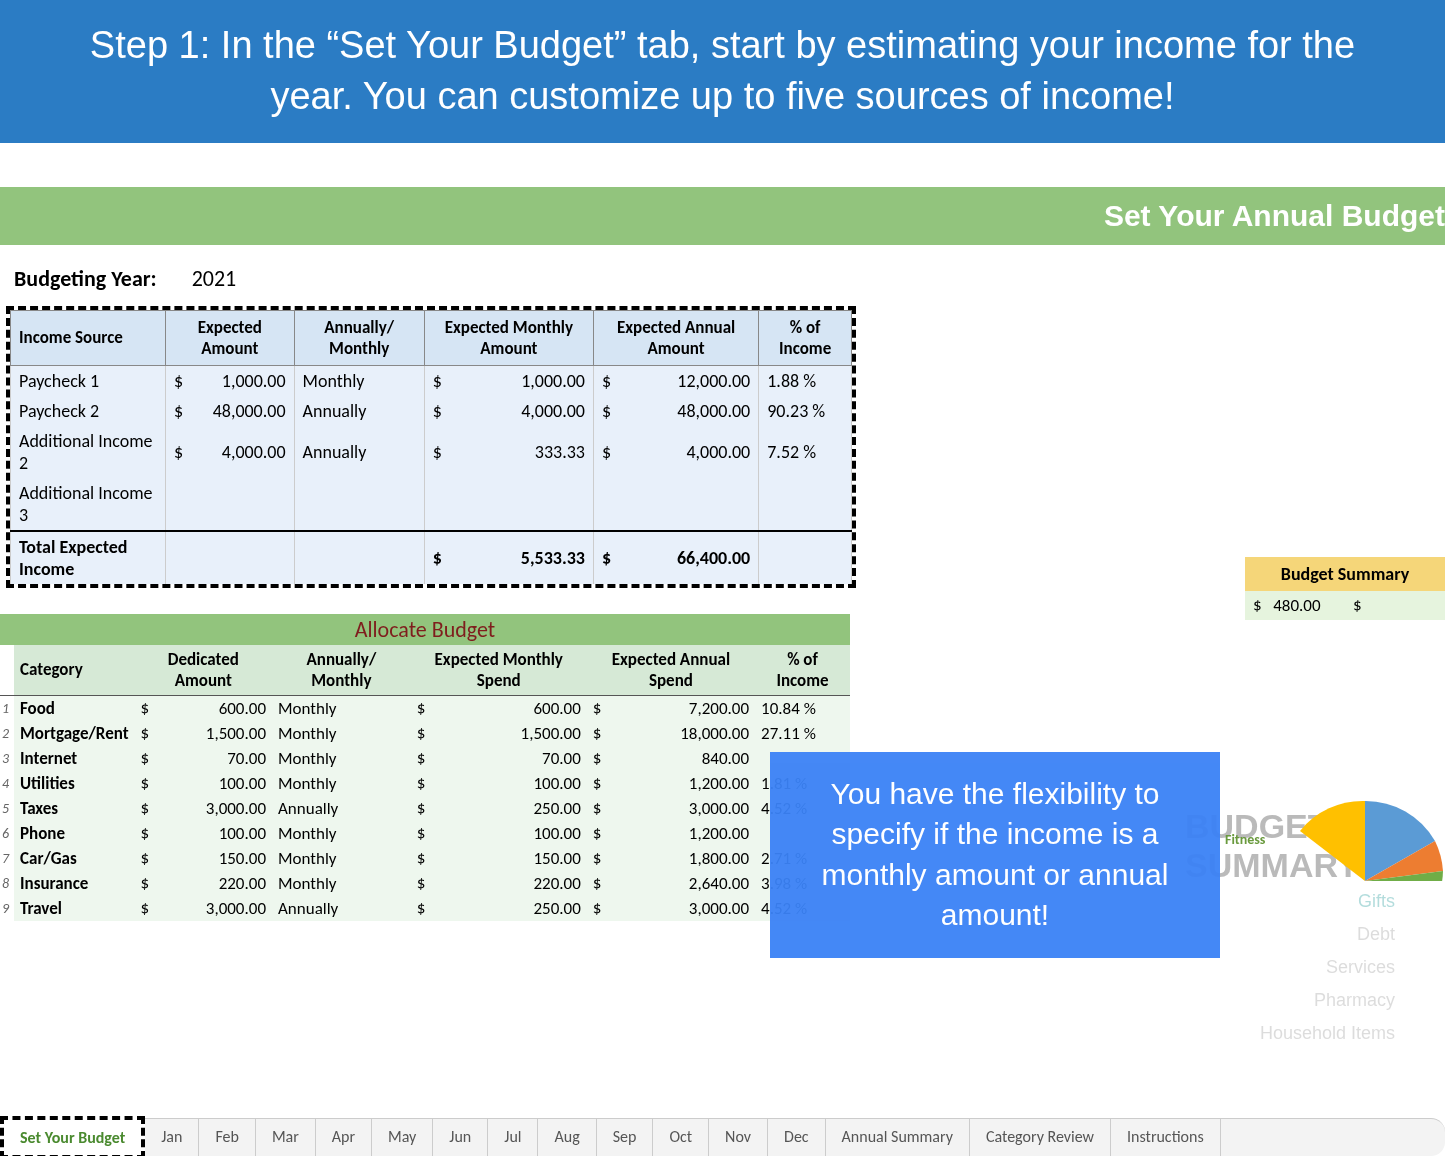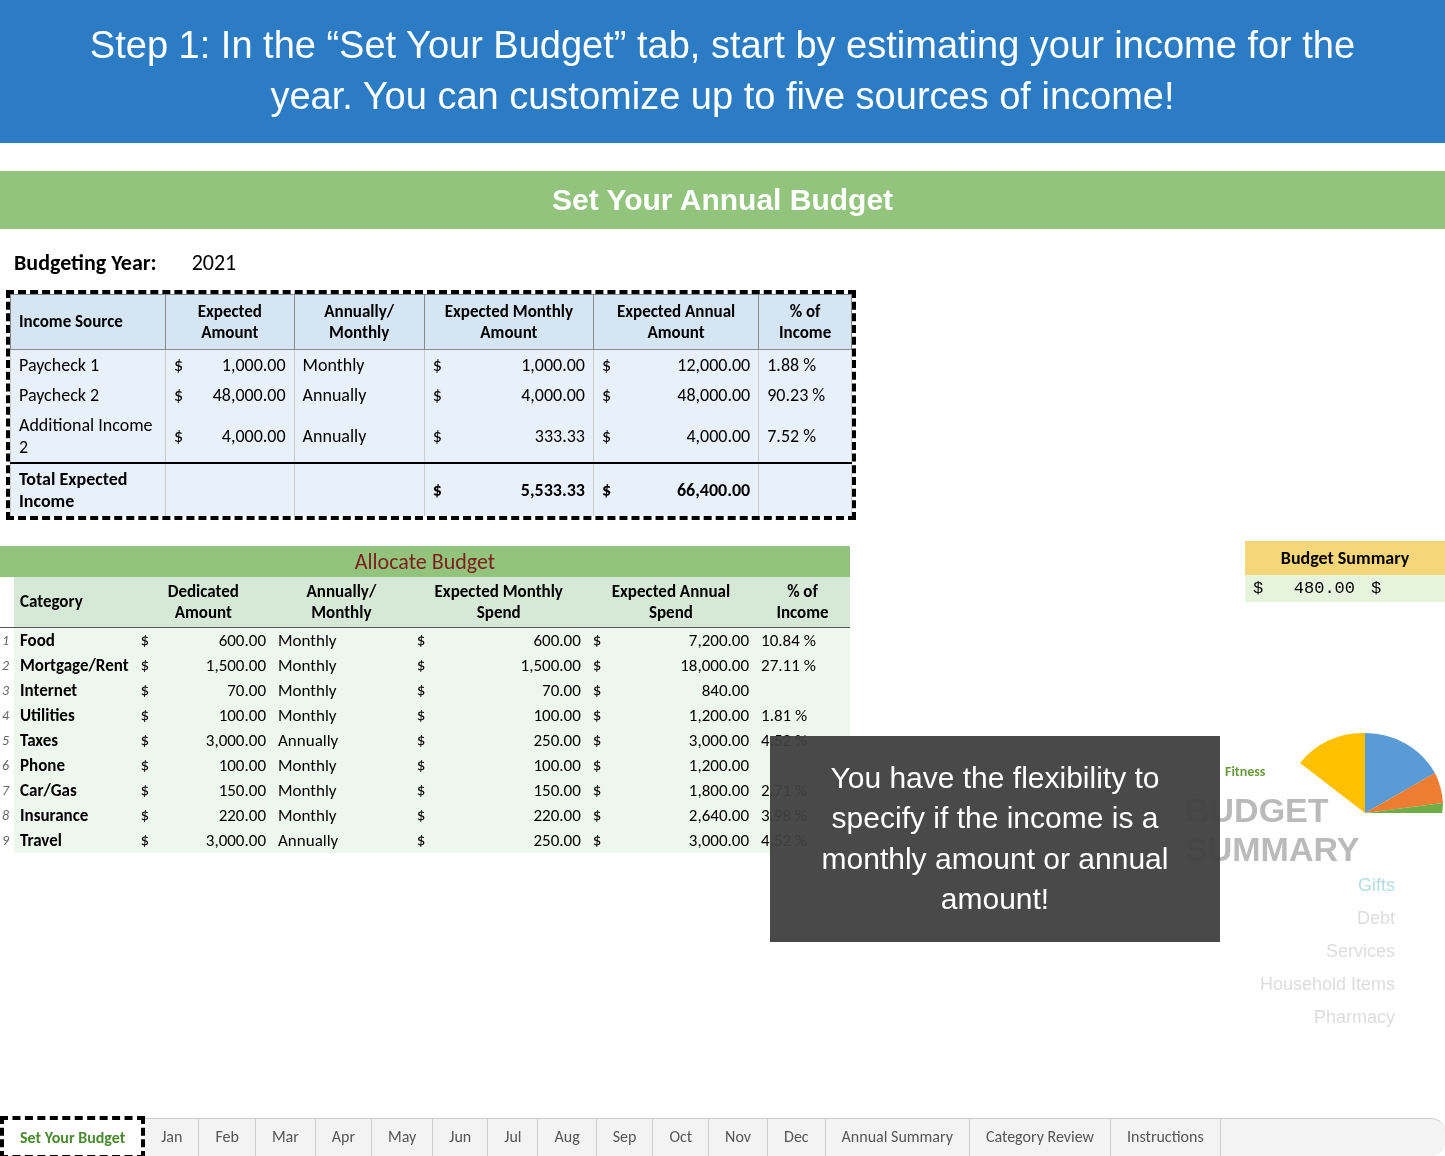--- a/index.html
+++ b/index.html
@@ -2,21 +2,21 @@
 <html><head>
 <meta charset="utf-8">
 <style>
 * { margin:0; padding:0; box-sizing:border-box; }
 body { font-family: Calibri, Arial, sans-serif; background:#fff; width:1445px; height:1156px; overflow:hidden; position:relative; }
 
 .banner-top { background:#2b7cc4; color:#fff; padding:20px 60px; text-align:center; font-size:38px; font-weight:300; line-height:1.35; font-family:"Century Gothic","Trebuchet MS",sans-serif; }
 
 .content { padding:0; position:relative; }
 
-.green-header { background:#92c47d; color:#fff; text-align:center; font-size:30px; font-weight:bold; padding:12px 0; margin-top:28px; font-family:"Century Gothic",sans-serif; }
+.green-header { background:#92c47d; color:#fff; text-align:right; font-size:30px; font-weight:bold; padding:12px 0; margin-top:44px; font-family:"Century Gothic",sans-serif; }
 
 .year-row { padding:20px 14px 10px; font-size:22px; }
 .year-row .lbl { font-weight:bold; margin-right:30px; }
 
 .income-wrap { margin:4px 0 0 6px; position:relative; width:850px; }
 .dashed-box { border:4px dashed #000; padding:0; }
 
 .tbl { width:100%; border-collapse:collapse; font-size:18px; }
 .tbl th { background:#9cc3e6; border:1px solid #888; padding:6px 8px; font-weight:bold; }
 .tbl .subhead th { background:#d6e5f4; font-size:17px; }
@@ -32,28 +32,28 @@
 .alloc-tbl th { background:#d6e9d6; font-weight:bold; padding:4px 6px; border-bottom:1px solid #555;margin-top:16px; }
 .alloc-tbl td { background:#eef7ee; padding:2px 6px; }
 .alloc-tbl .rownum { width:14px; font-style:italic; color:#666; background:#fff; padding:0 2px; font-size:14px; }
 .alloc-tbl .cat { font-weight:bold; }
 
 .right-panel { position:absolute; right:0; top:370px; width:200px; }
 .summary-head { background:#f5d679; text-align:center; font-weight:bold; padding:6px; font-size:18px; }
 .summary-sub { background:#fff5db; display:flex; }
 .summary-sub div { flex:1; text-align:center; font-size:14px; font-weight:bold; padding:4px; color:#a00; }
 .summary-val { background:#e6f4de; display:flex; }
-.summary-val div { flex:1; padding:4px 8px; font-size:17px;font-family:Liberation Mono, monospace; }
+.summary-val div { flex:1; padding:4px 8px; font-size:17px; }
 .note { font-style:italic; font-size:16px; padding:10px 4px; }
 
 .bg-text { position:absolute; right:0; top:620px; width:260px; color:#aaa; font-family:"Century Gothic",sans-serif; }
 .bg-text .big { font-size:34px; font-weight:bold; color:#777; opacity:.5; }
 .bg-text .faded { font-size:18px; opacity:.4; text-align:right; padding:6px 50px 6px 0; }
 
-.callout { position:absolute; left:770px; top:565px; width:450px; background:#404040; color:#fff; padding:22px 26px; font-size:30px; line-height:1.35; text-align:center; font-family:"Century Gothic",sans-serif; font-weight:300; opacity:.95; }
+.callout { position:absolute; left:770px; top:565px; width:450px; background:#3b82f6; color:#fff; padding:22px 26px; font-size:30px; line-height:1.35; text-align:center; font-family:"Century Gothic",sans-serif; font-weight:300; opacity:.95; }
 
 .tabs { position:absolute; bottom:0; left:0; right:0; display:flex; background:#f3f3f3; border-top:1px solid #ccc; font-size:16px;border-radius:14px; }
 .tabs .tab { padding:8px 16px; border-right:1px solid #ccc; color:#555; cursor:pointer; white-space:nowrap; }
 .tabs .tab.active { background:#fff; color:#4a8a2f; font-weight:bold; border:4px dashed #000; margin:-3px 0; }
 
 .pie-hint { position:absolute; right:0; bottom:40px; width:220px; height:120px; }
 .pie-hint .lbl { position:absolute; font-size:14px; color:#777; font-weight:bold; }
 </style>
 </head>
 <body>
@@ -144,20 +144,28 @@
                 </div>
               </td>
               <td>
                 <div class="cur">
                   <span>$</span>
                   <span>4,000.00</span>
                 </div>
               </td>
               <td class="ra">7.52 %</td>
             </tr>
+            <tr>
+              <td class="la">Additional Income 3</td>
+              <td></td>
+              <td class="la"></td>
+              <td></td>
+              <td></td>
+              <td class="ra"></td>
+            </tr>
           </tbody>
         <tbody>
             <tr class="total">
           <td class="la">Total Expected Income</td>
           <td></td>
               <td></td>
           <td>
                 <div class="cur">
                   <span>$</span>
                   <span>5,533.33</span>
@@ -417,22 +425,22 @@
       <div><span>$&nbsp;&nbsp;&nbsp;</span><span>480.00</span></div>
       <div>$</div>
     </div>
   </div>
 
   <div class="bg-text">
     <div class="big">BUDGET SUMMARY</div>
     <div class="faded" style="color:#4aa;">Gifts</div>
     <div class="faded">Debt</div>
     <div class="faded">Services</div>
+    <div class="faded">Pharmacy</div>
     <div class="faded">Household Items</div>
-    <div class="faded">Pharmacy</div>
   </div>
 
   <div class="callout">You have the flexibility to specify if the income is a monthly amount or annual amount!</div>
 
   <div class="pie-hint">
     <svg width="220" height="120" viewBox="0 0 220 120">
       <path d="M140 120 L140 40 A80 80 0 0 1 210 80 Z" fill="#5b9bd5"></path>
       <path d="M140 120 L210 80 A80 80 0 0 1 218 110 Z" fill="#ed7d31"></path>
       <path d="M140 120 L218 110 A80 80 0 0 1 215 130 Z" fill="#70ad47"></path>
       <path d="M140 120 L140 40 A80 80 0 0 0 75 70 Z" fill="#ffc000"></path>

